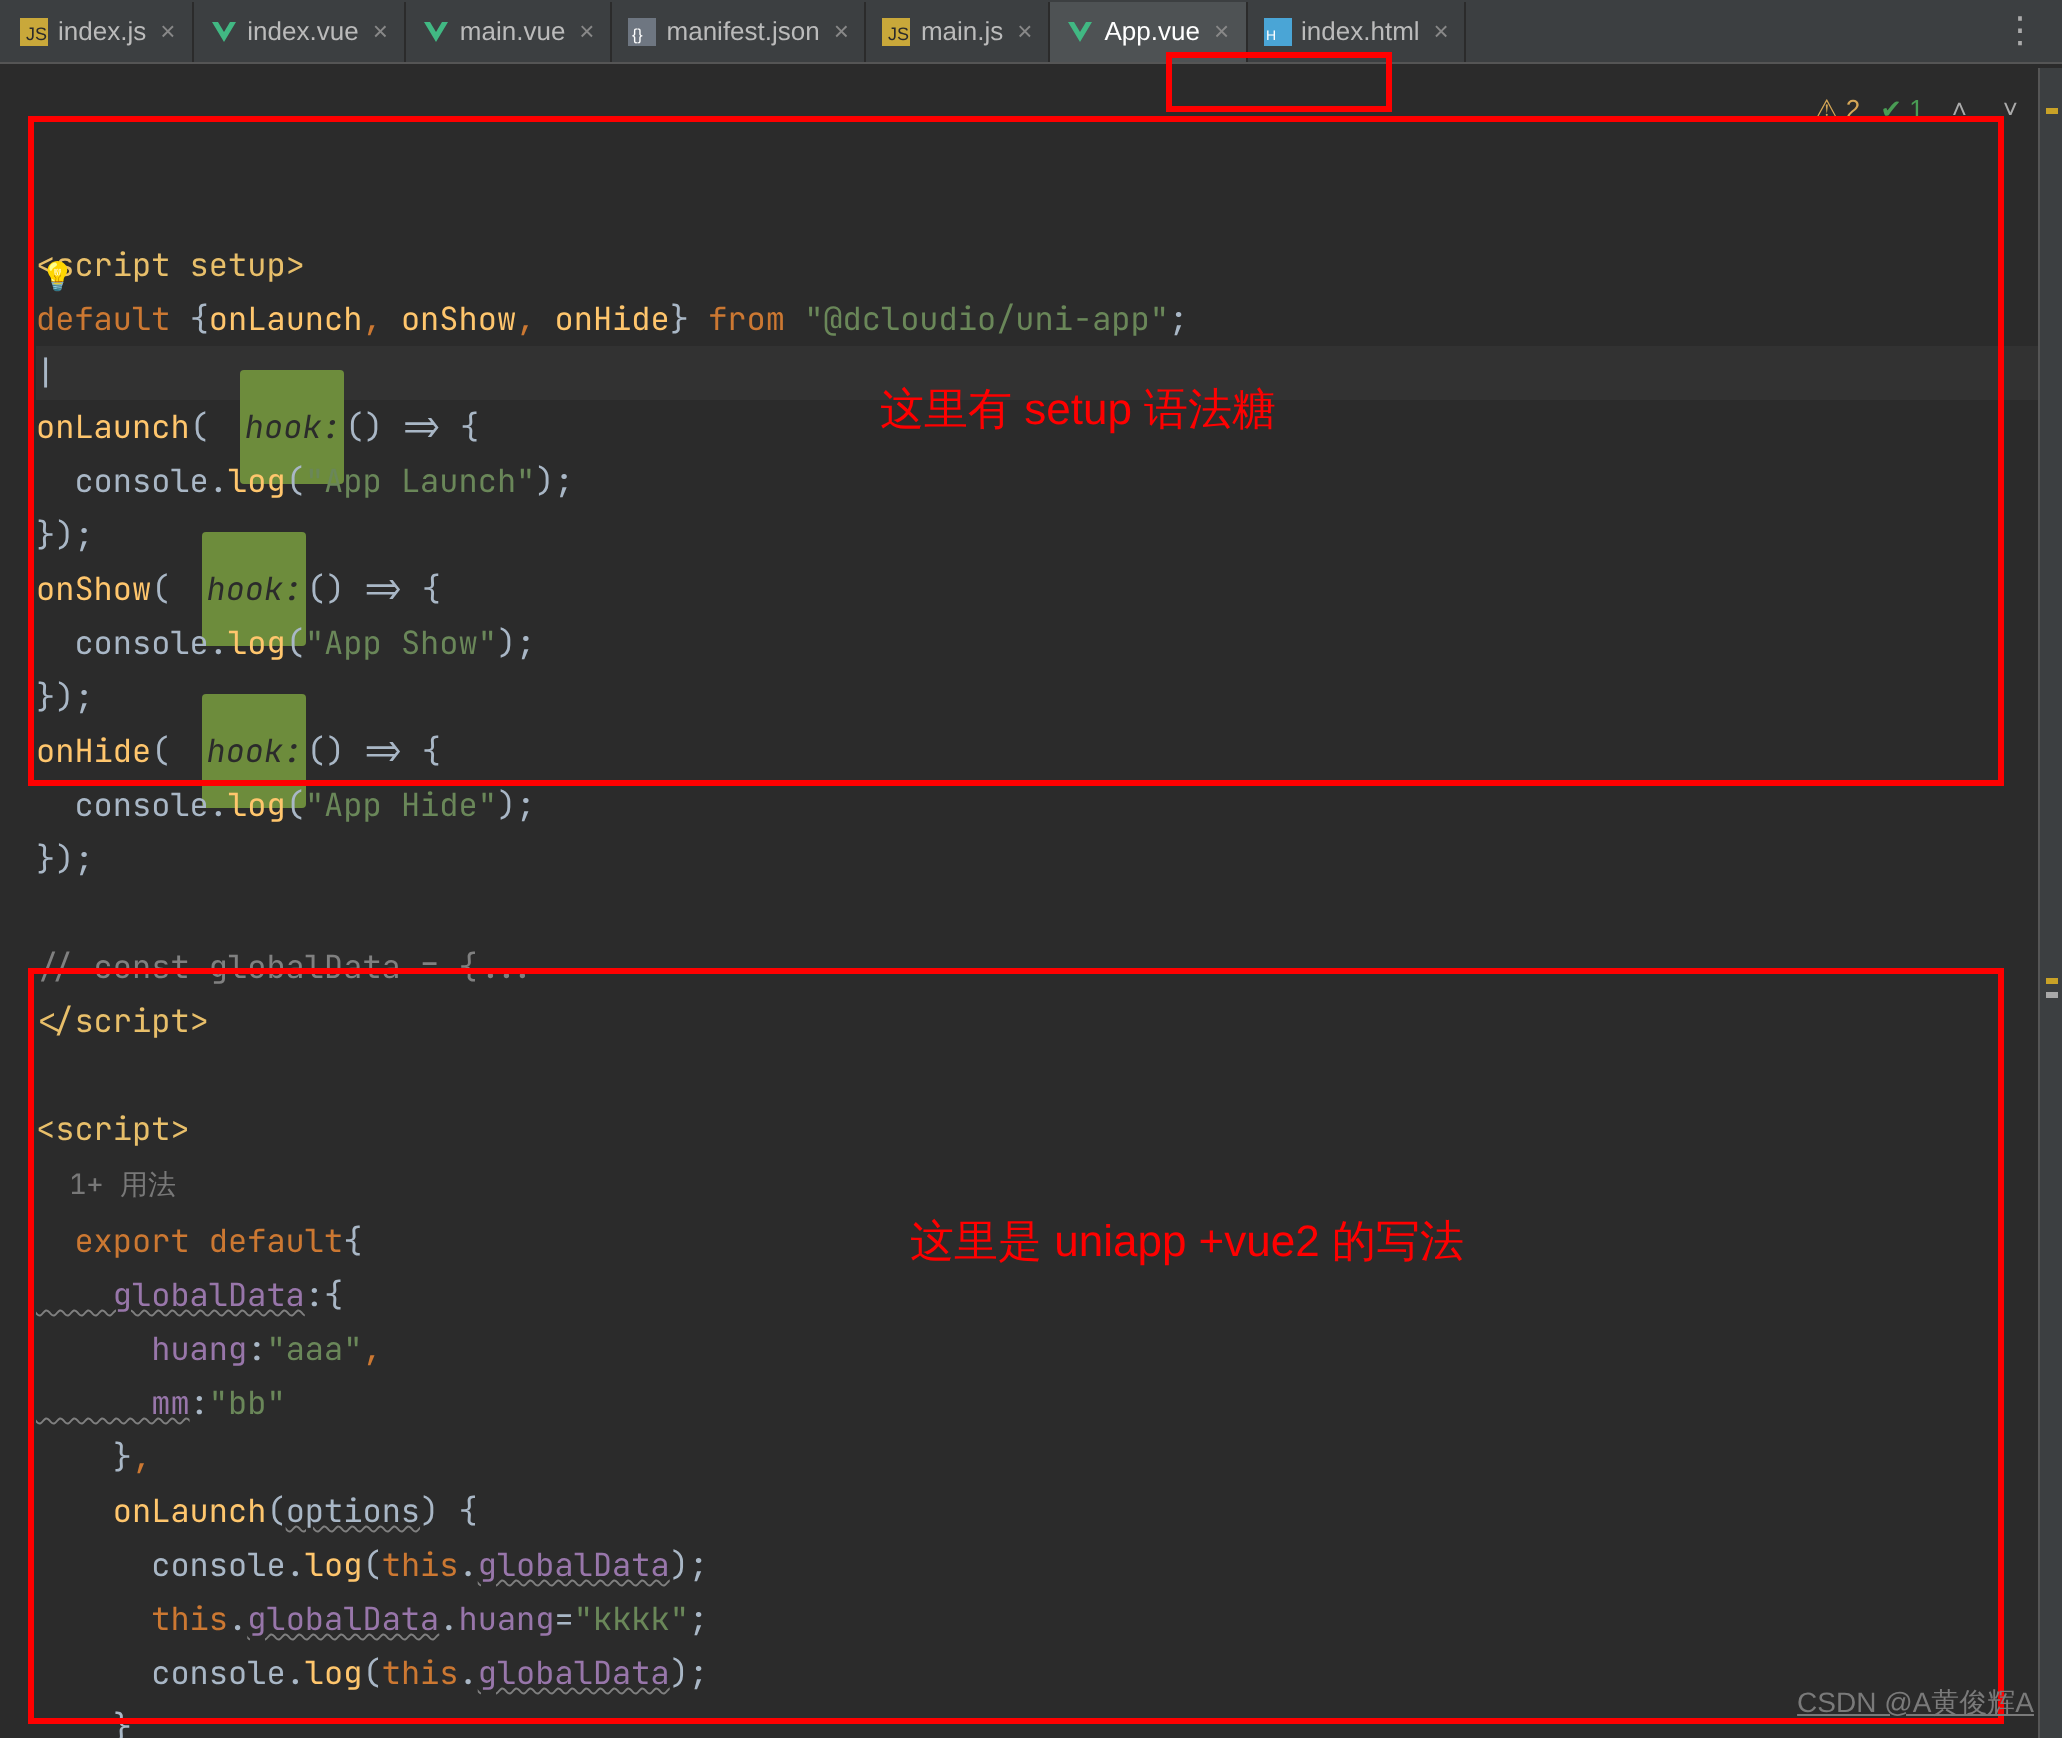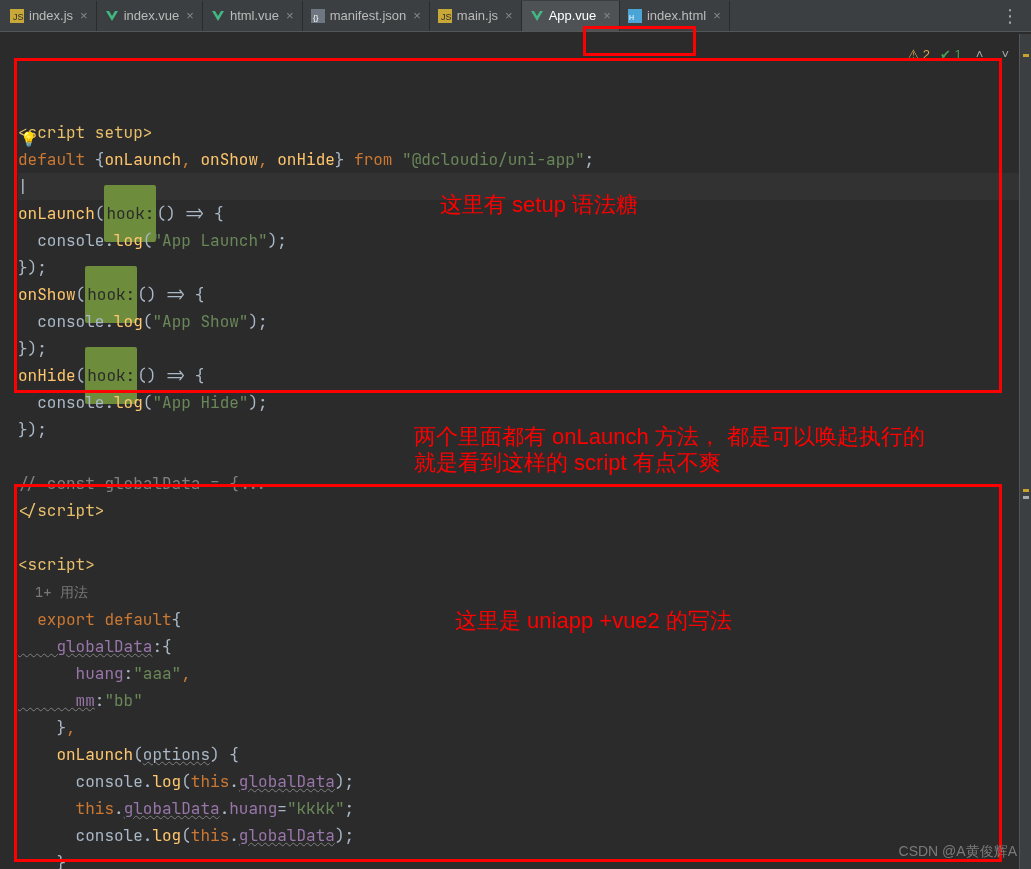--- a/index.html
+++ b/index.html
@@ -51,21 +51,21 @@
   .tok-punc  { color:#a9b7c6; }
   .tok-op    { color:#cc7832; }
   .tok-par   { color:#a9b7c6; }
   .tok-brace { color:#a9b7c6; }
   .tok-com   { color:#808080;margin-top:16px; }
   .tok-arrow { color:#a9b7c6; }
   .tok-lt    { color:#e8bf6a; }
   .tok-ref   { color:#9876aa; font-style: normal; }
   .tok-under { text-decoration: underline wavy #808080 1px; }
   .hook {
-    background:#6d8c3c; color:#2b2b2b; padding:18px 2px; border-radius:2px; 
+    background:#6d8c3c; color:#2b2b2b; padding:18px 2px; border-radius:2px; font-style:italic;margin-left:16px;
   }
   .hl-line { background:#323232; display:block; }
   .bulb { position:absolute; left:20px; top:94px; font-size:14px; }
   .status {
     position: absolute; right: 18px; top: 9px;
     display: flex; align-items: center; gap: 10px; font-size: 13px;
     font-family: Arial, sans-serif;
   }
   .status .warn { color:#d6a757; }
   .status .pass { color:#499c54; }
@@ -76,21 +76,21 @@
   }
   .rightbar .mark { position:absolute; left:3px; width:6px; height:3px; }
   .red-box { position:absolute; border:3px solid #f00; pointer-events:none; }
   .annot {
     position:absolute; color:#ff0000; font-family: "Microsoft YaHei", sans-serif;
     font-size:22px; line-height:26px; pointer-events:none;
   }
   .inlay { color:#787878; font-size:14px; }
   .watermark {
     position:absolute; right:14px; bottom:8px; color:#7a7a7a;
-    font-family: "Microsoft YaHei", sans-serif; font-size:14px;
+    font-family: "Microsoft YaHei", sans-serif; font-size:14px;text-decoration:underline;
   }
 </style>
 </head>
 <body>
 
 <div class="tabs">
   <div class="tab">
     <span class="icon">
         <svg viewBox="0 0 14 14">
           <rect width="14" height="14" fill="#c9a83a"></rect>
@@ -108,21 +108,21 @@
       </span>
     <span>index.vue</span>
     <span class="close">×</span>
   </div>
   <div class="tab">
     <span class="icon">
         <svg viewBox="0 0 14 14">
           <polygon points="1,2 7,12 13,2 10,2 7,7 4,2" fill="#41b883"></polygon>
         </svg>
       </span>
-    <span>html.vue</span>
+    <span>main.vue</span>
     <span class="close">×</span>
   </div>
   <div class="tab">
     <span class="icon">
         <svg viewBox="0 0 14 14">
           <rect width="14" height="14" fill="#6e7681"></rect>
           <text x="2" y="11" font-size="8" fill="#fff">{}</text>
         </svg>
       </span>
     <span>manifest.json</span>
@@ -205,17 +205,17 @@
   <div class="mark" style="top:455px;background:#c9a227"></div>
   <div class="mark" style="top:462px;background:#a9a9a9"></div>
 </div>
 
 <div class="red-box" style="left:583px; top:26px; width:113px; height:30px;"></div>
 <div class="red-box" style="left:14px; top:58px; width:988px; height:335px;"></div>
 <div class="red-box" style="left:14px; top:484px; width:988px; height:378px;"></div>
 
 <div class="annot" style="left:440px; top:192px;">这里有 setup 语法糖</div>
 <div class="annot" style="left:414px; top:424px;">
-  <span>两个里面都有 onLaunch 方法，  都是可以唤起执行的</span><br><span>就是看到这样的 script 有点不爽</span>
+  <br>
 </div>
 <div class="annot" style="left:455px; top:608px;">这里是 uniapp +vue2 的写法</div>
 
 <div class="watermark">CSDN @A黄俊辉A</div>
 
 </body></html>

